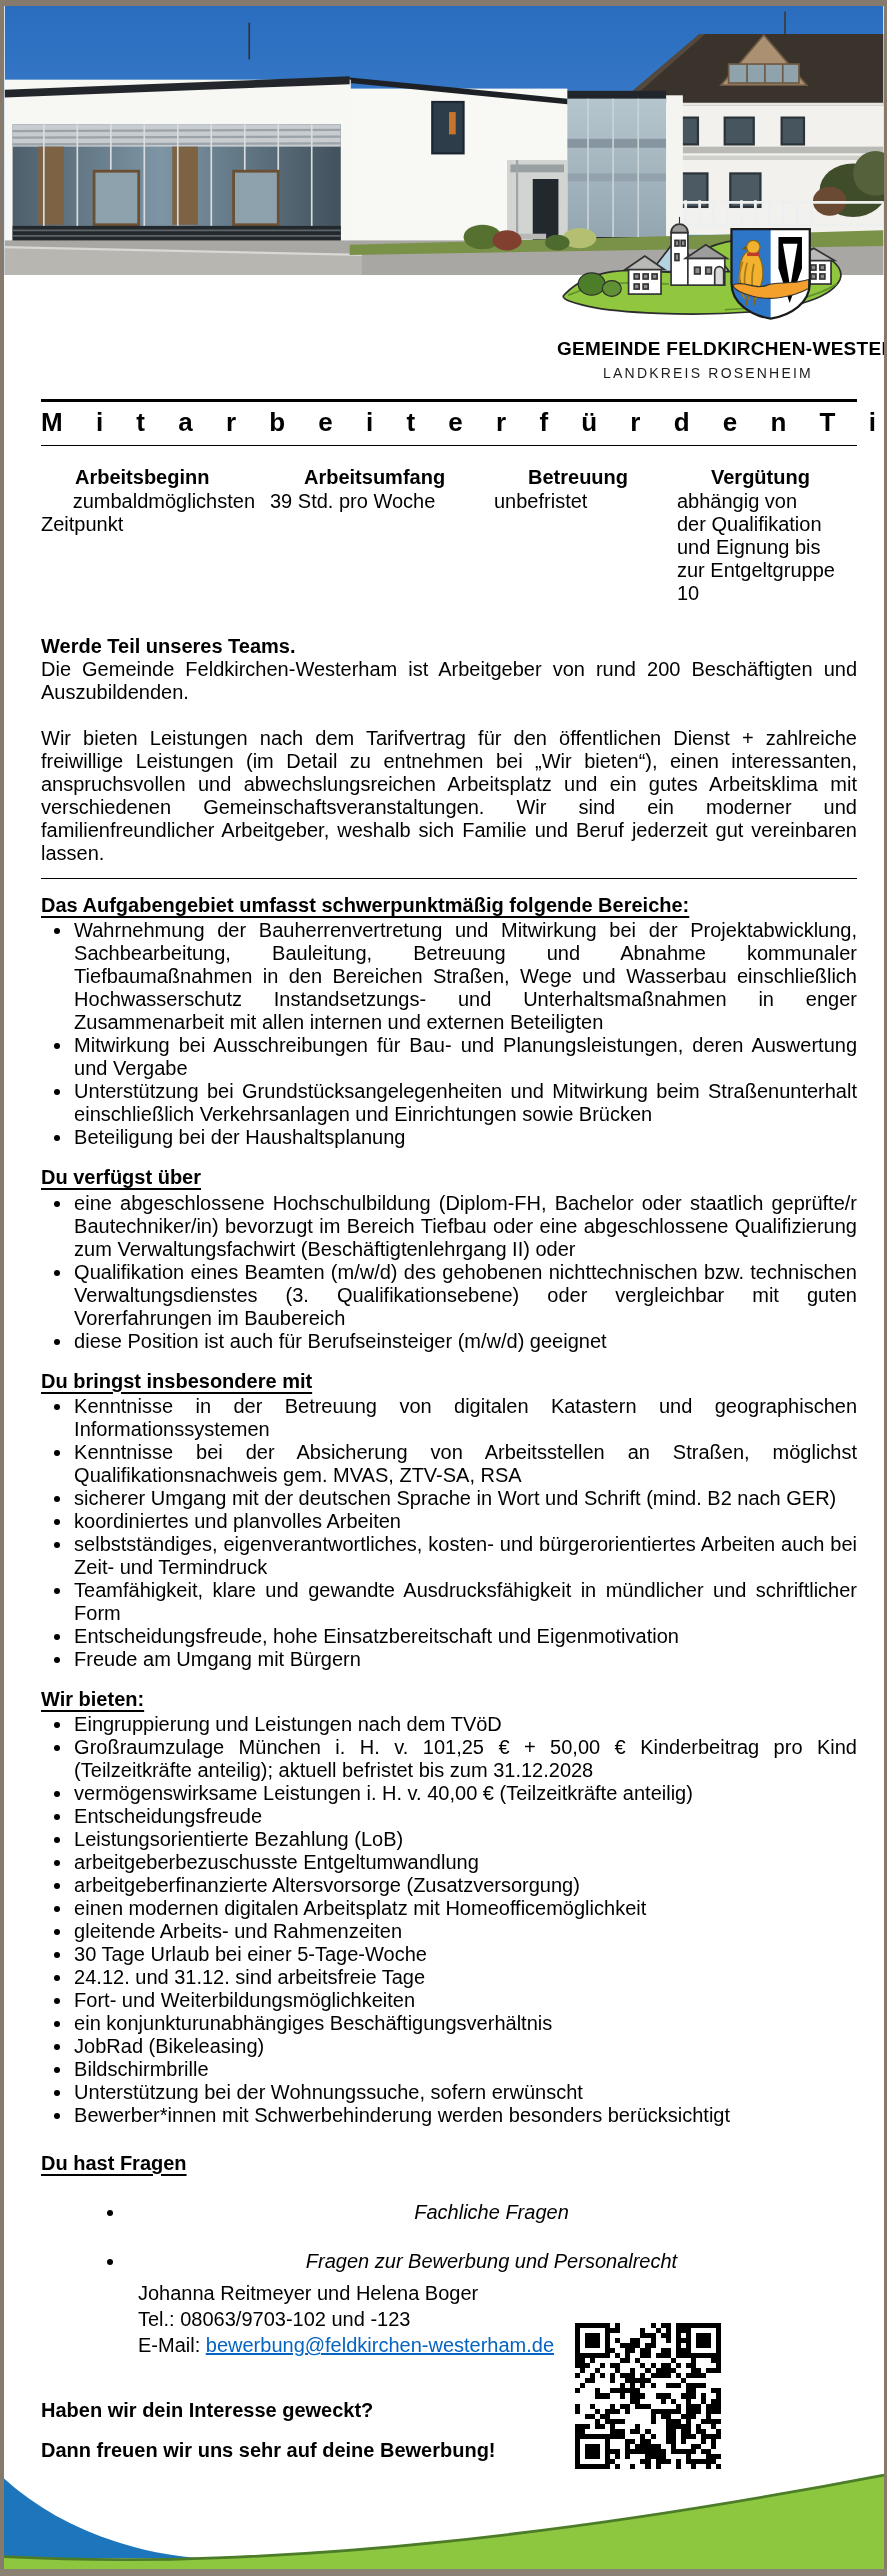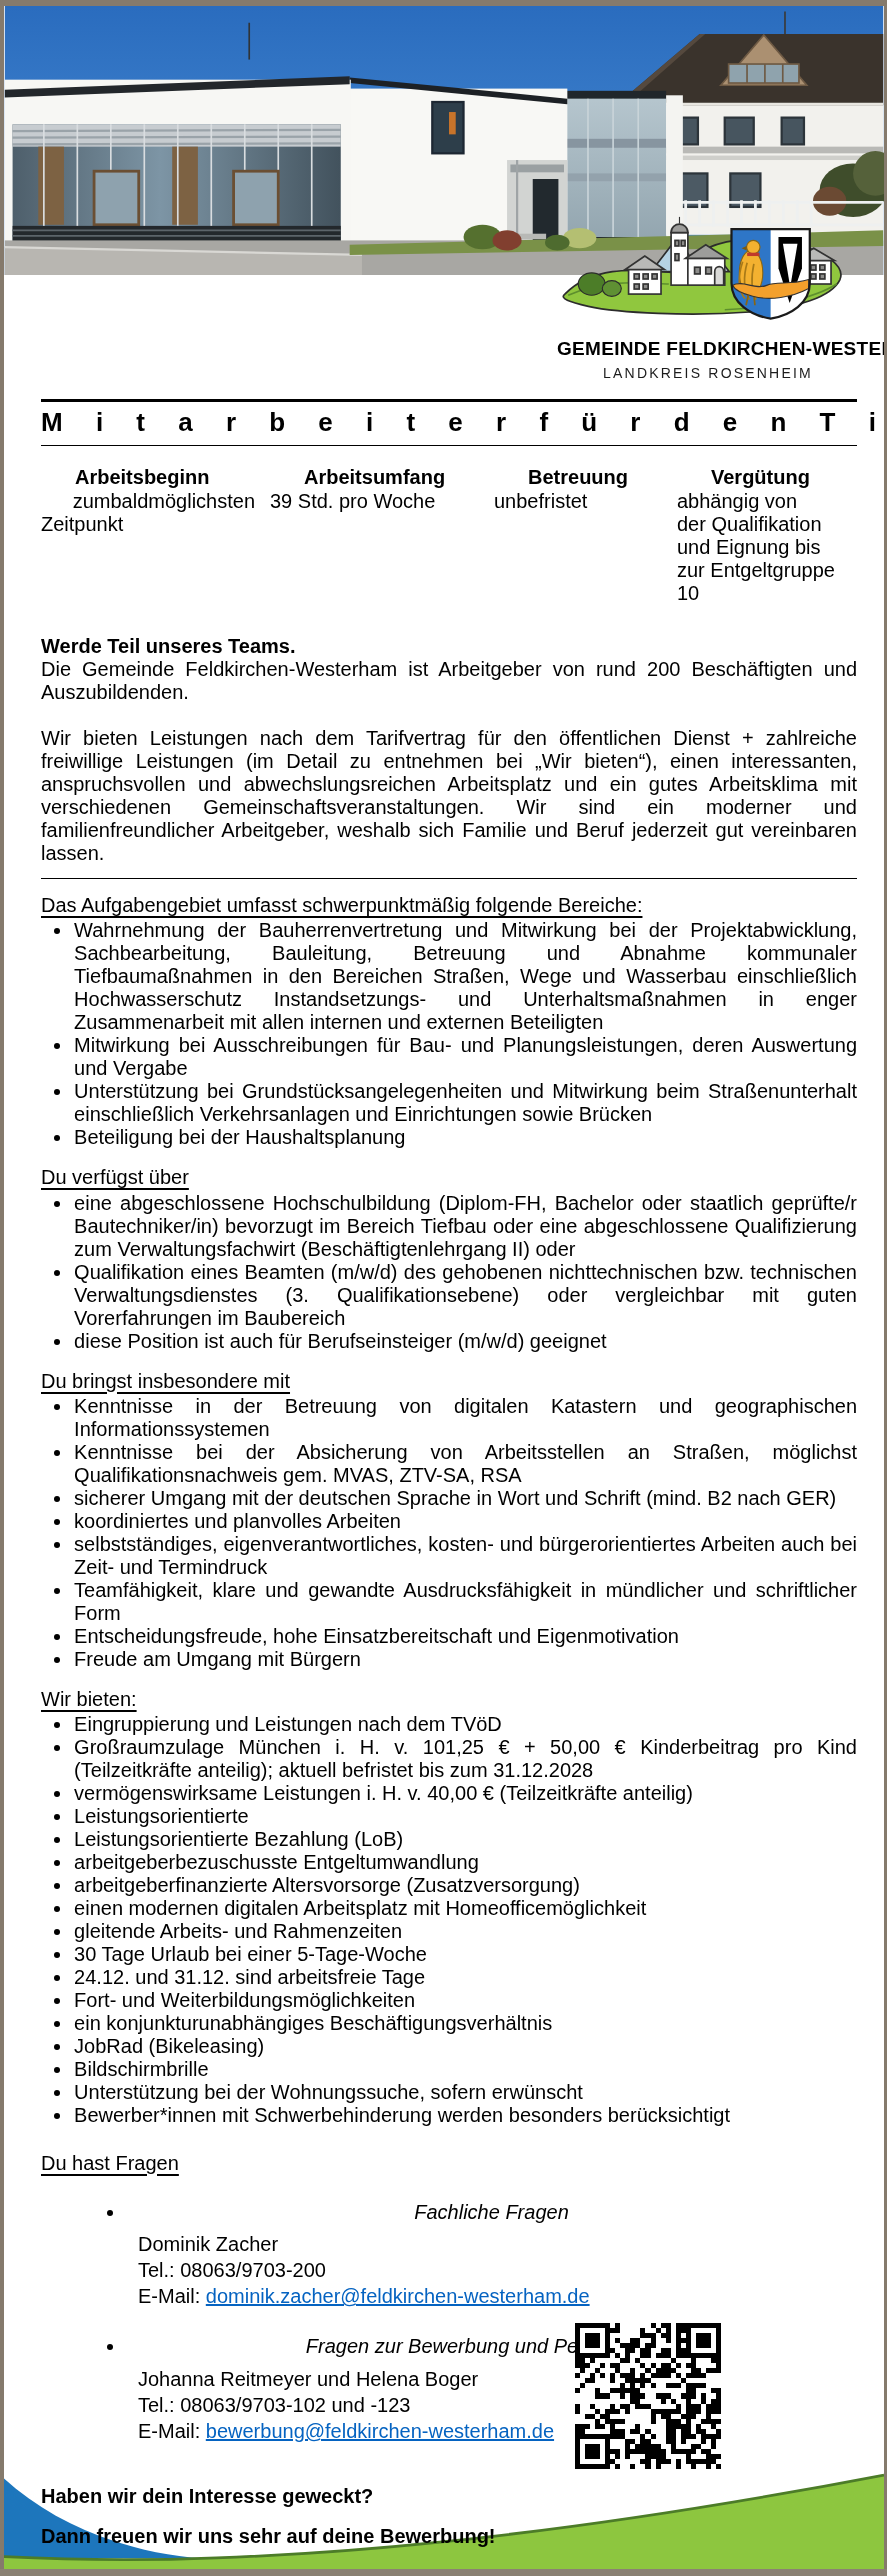--- a/index.html
+++ b/index.html
@@ -29,21 +29,21 @@
   .facts .l1{display:flex;justify-content:flex-end;width:214px;}
   .facts .cell{padding-right:11.2px;}
 
   .intro{margin-top:30px;}
   .bold{font-weight:bold;}
   p.just{margin:0;text-align:justify;text-align-last:left;}
   .blank{height:23px;}
 
   .rule{border-top:1.7px solid #000;margin:12.3px 0 15.7px;}
 
-  h2{font-size:20px;line-height:23px;margin:0 0 2.2px 0;font-weight:normal;
+  h2{font-size:20px;line-height:23px;margin:0 0 2.2px 0;font-weight:bold;
      text-decoration:underline;text-decoration-thickness:1.7px;text-underline-offset:3.9px;}
   ul.bullets{margin:2.2px 0 0 0;padding-left:32px;}
   ul.bullets li{text-align:justify;text-align-last:left;padding-left:1.1px;}
   .section{margin-bottom:17px;}
 
   .questions{margin-top:24.6px;}
   ul.cul{margin:26px 0 0 0;padding-left:85px;text-align:center;}
   ul.cul li{font-style:italic;}
   .cdetails{margin:7.8px 0 0 97px;}
   .cdetails div{line-height:26px;}
@@ -346,21 +346,21 @@
         <li>Freude am Umgang mit Bürgern</li>
       </ul>
     </div>
 
     <div class="section">
       <h2>Wir bieten:</h2>
       <ul class="bullets">
         <li>Eingruppierung und Leistungen nach dem TVöD</li>
         <li>Großraumzulage München i. H. v. 101,25 € + 50,00 € Kinderbeitrag pro Kind (Teilzeitkräfte anteilig); aktuell befristet bis zum 31.12.2028</li>
         <li>vermögenswirksame Leistungen i. H. v. 40,00 € (Teilzeitkräfte anteilig)</li>
-        <li>Leistungsorientierte</li>
+        <li>Entscheidungsfreude</li>
         <li>Leistungsorientierte Bezahlung (LoB)</li>
         <li>arbeitgeberbezuschusste Entgeltumwandlung</li>
         <li>arbeitgeberfinanzierte Altersvorsorge (Zusatzversorgung)</li>
         <li>einen modernen digitalen Arbeitsplatz mit Homeofficemöglichkeit</li>
         <li>gleitende Arbeits- und Rahmenzeiten</li>
         <li>30 Tage Urlaub bei einer 5-Tage-Woche</li>
         <li>24.12. und 31.12. sind arbeitsfreie Tage</li>
         <li>Fort- und Weiterbildungsmöglichkeiten</li>
         <li>ein konjunkturunabhängiges Beschäftigungsverhältnis</li>
         <li>JobRad (Bikeleasing)</li>
@@ -369,25 +369,20 @@
         <li>Bewerber*innen mit Schwerbehinderung werden besonders berücksichtigt</li>
       </ul>
     </div>
 
     <div class="questions">
       <h2>Du hast Fragen</h2>
 
       <ul class="cul">
         <li>Fachliche Fragen</li>
       </ul>
-      <div class="cdetails">
-        <div>Dominik Zacher</div>
-        <div>Tel.: 08063/9703-200</div>
-        <div><span>E-Mail: </span><a class="mail">dominik.zacher@feldkirchen-westerham.de</a></div>
-      </div>
 
       <ul class="cul">
         <li>Fragen zur Bewerbung und Personalrecht</li>
       </ul>
       <div class="cdetails">
         <div>Johanna Reitmeyer und Helena Boger</div>
         <div>Tel.: 08063/9703-102 und -123</div>
         <div><span>E-Mail: </span><a class="mail">bewerbung@feldkirchen-westerham.de</a></div>
       </div>
     </div>

